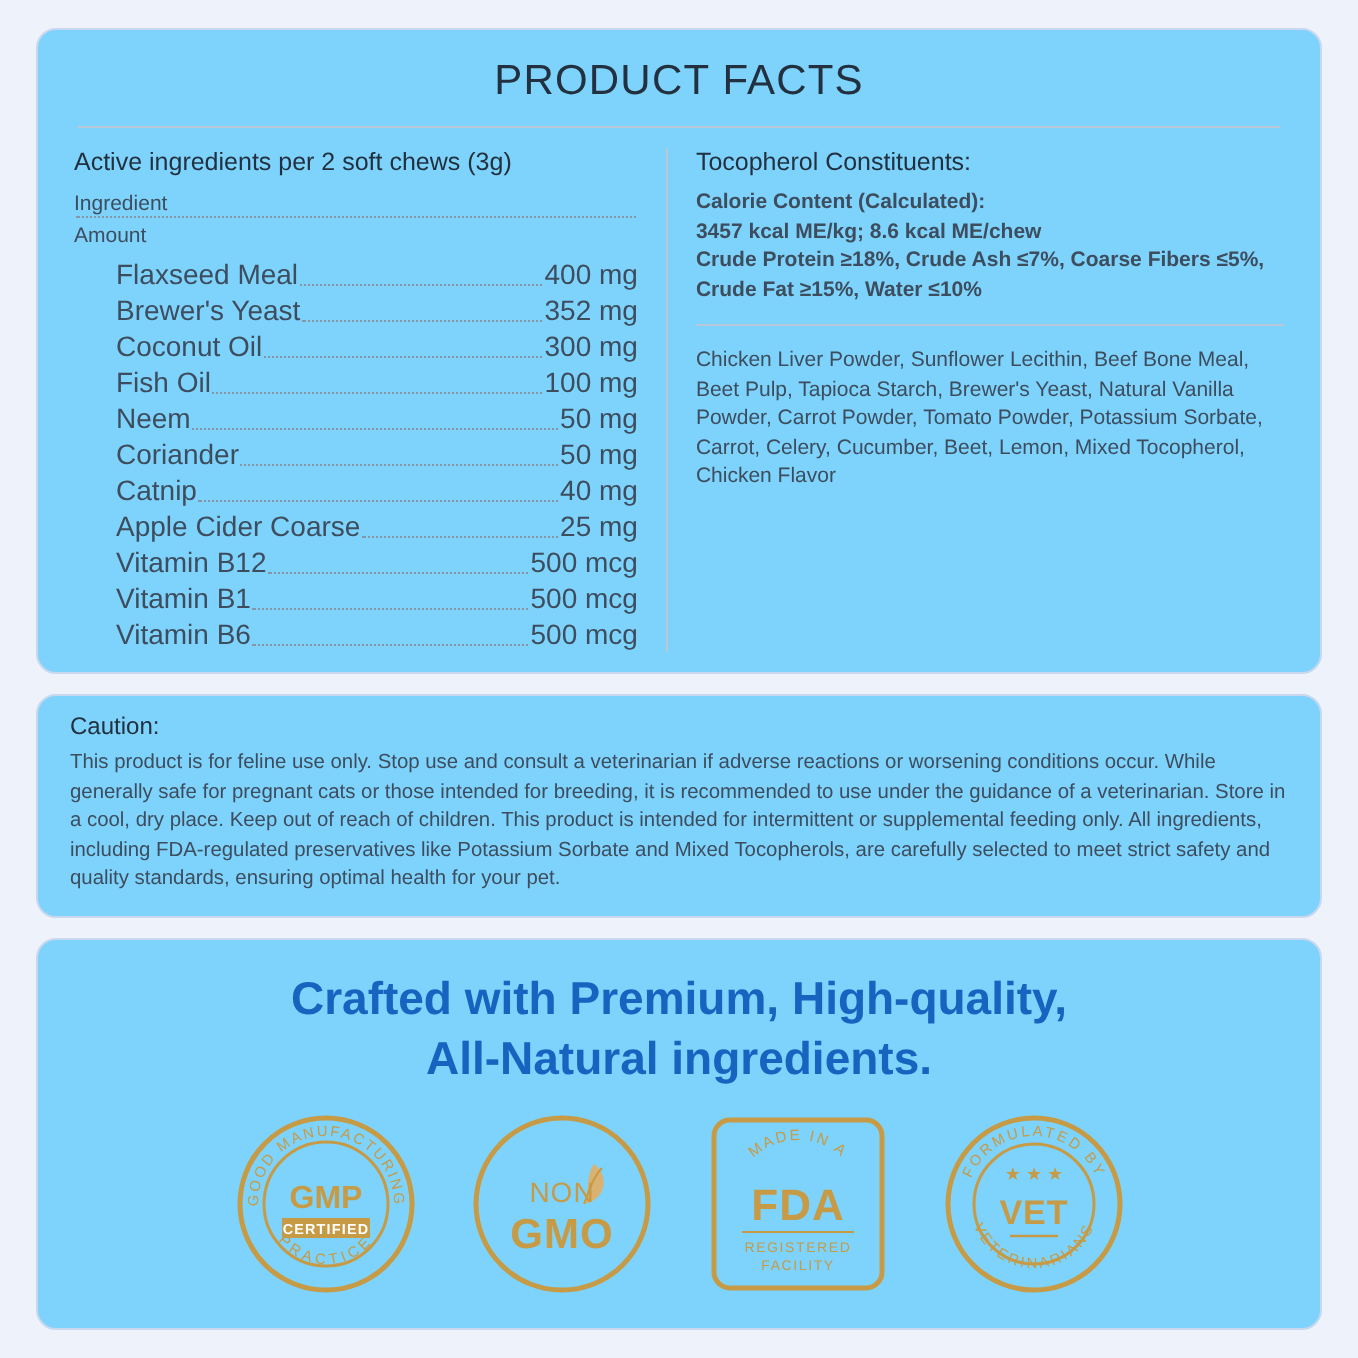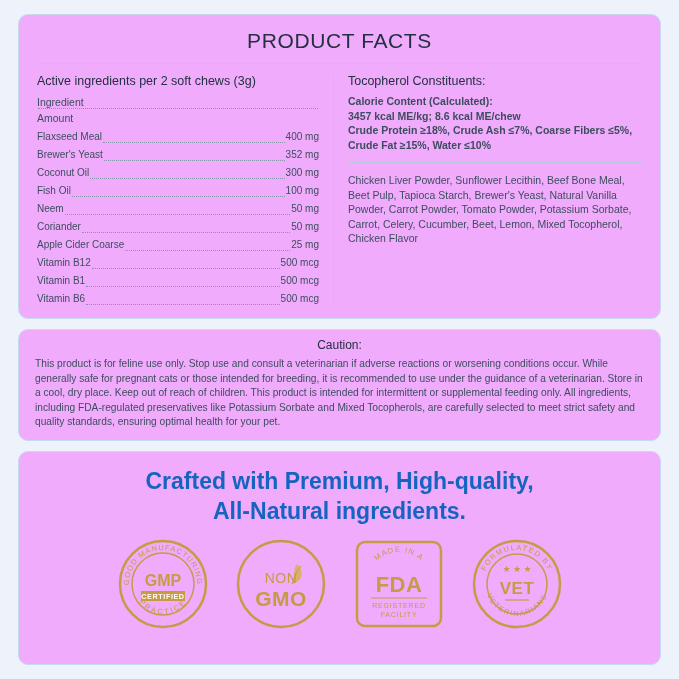--- a/index.html
+++ b/index.html
@@ -17,21 +17,21 @@
   .page {
     width: 679px;
     height: 679px;
     box-sizing: border-box;
     padding: 14px 18px;
     display: flex;
     flex-direction: column;
     gap: 10px;
   }
   .card {
-    background: #f0abfc;
+    background: #7dd3fc;
     border: 1px solid #c9d8ef;
     border-radius: 10px;
     box-sizing: border-box;
   }
 
   
   .facts {
     padding: 14px 18px 10px 18px;
   }
   .facts-title {
@@ -83,23 +83,24 @@
   }
   .dotfill {
     flex: 1;
     border-bottom: 1px dotted #8795a5;
     margin: 0 1px 3px 1px;
     height: 9px;
   }
   .row {
     display: flex;
     align-items: flex-end;
-    font-size: 10px;
+    font-size: 14px;
     color: #3d4d5e;
     line-height: 18px;
+    margin-left: 21px;
   }
   .row .name { white-space: nowrap; }
   .row .amt { white-space: nowrap; }
 
   .analysis-text {
     font-size: 10.5px;
     line-height: 14.5px;
     color: #3d4d5e;
     font-weight: bold;
   }
@@ -111,21 +112,20 @@
     font-size: 10.5px;
     line-height: 14.5px;
     color: #3d4d5e;
   }
 
   
   .caution {
     padding: 8px 16px 10px 16px;
   }
   .caution-title {
-    text-align: center;
     font-size: 12px;
     color: #22303f;
     margin-bottom: 5px;
   }
   .caution-body {
     font-size: 10.2px;
     line-height: 14.6px;
     color: #3d4d5e;
     text-align: left;
   }
@@ -201,20 +201,25 @@
         </div>
         <div class="row">
           <span class="name">Neem</span>
           <span class="dotfill"></span>
           <span class="amt">50 mg</span>
         </div>
         <div class="row">
           <span class="name">Coriander</span>
           <span class="dotfill"></span>
           <span class="amt">50 mg</span>
+        </div>
+        <div class="row">
+          <span class="name">Catnip</span>
+          <span class="dotfill"></span>
+          <span class="amt">40 mg</span>
         </div>
         <div class="row">
           <span class="name">Apple Cider Coarse</span>
           <span class="dotfill"></span>
           <span class="amt">25 mg</span>
         </div>
         <div class="row">
           <span class="name">Vitamin B12</span>
           <span class="dotfill"></span>
           <span class="amt">500 mcg</span>

